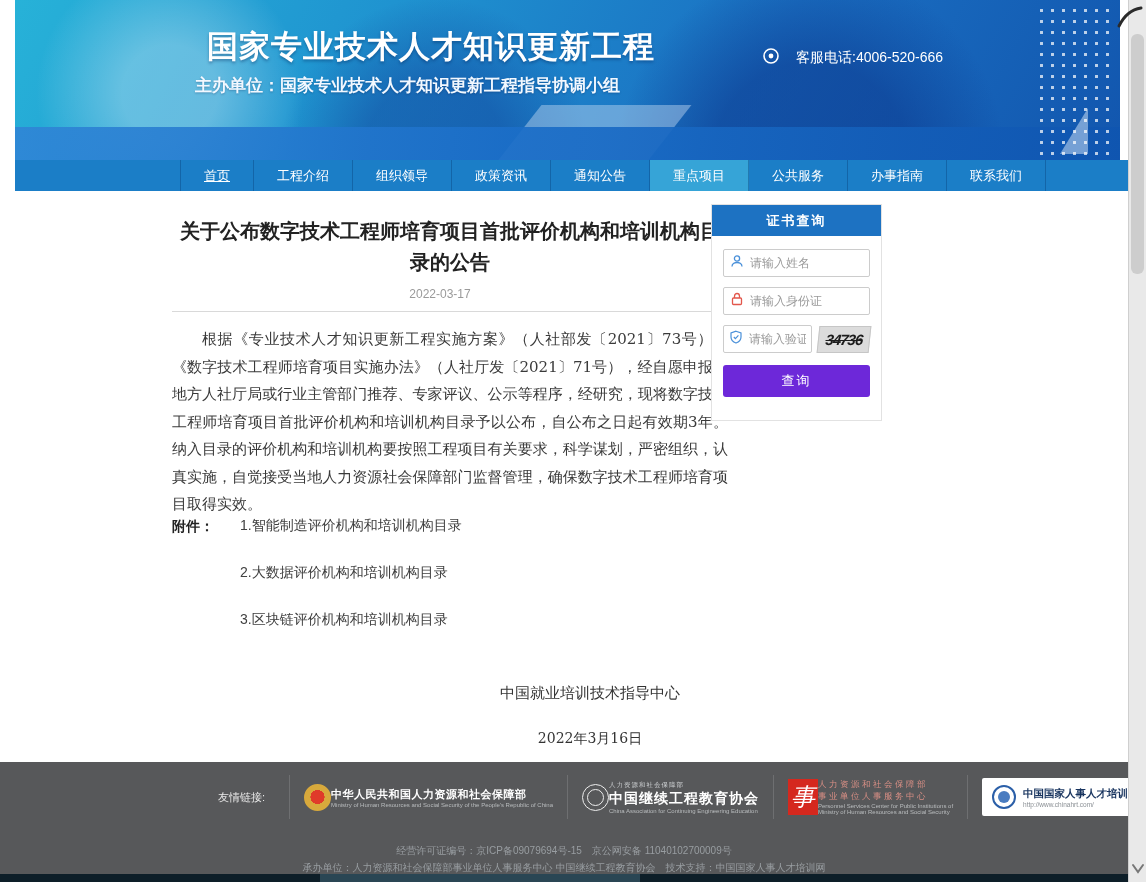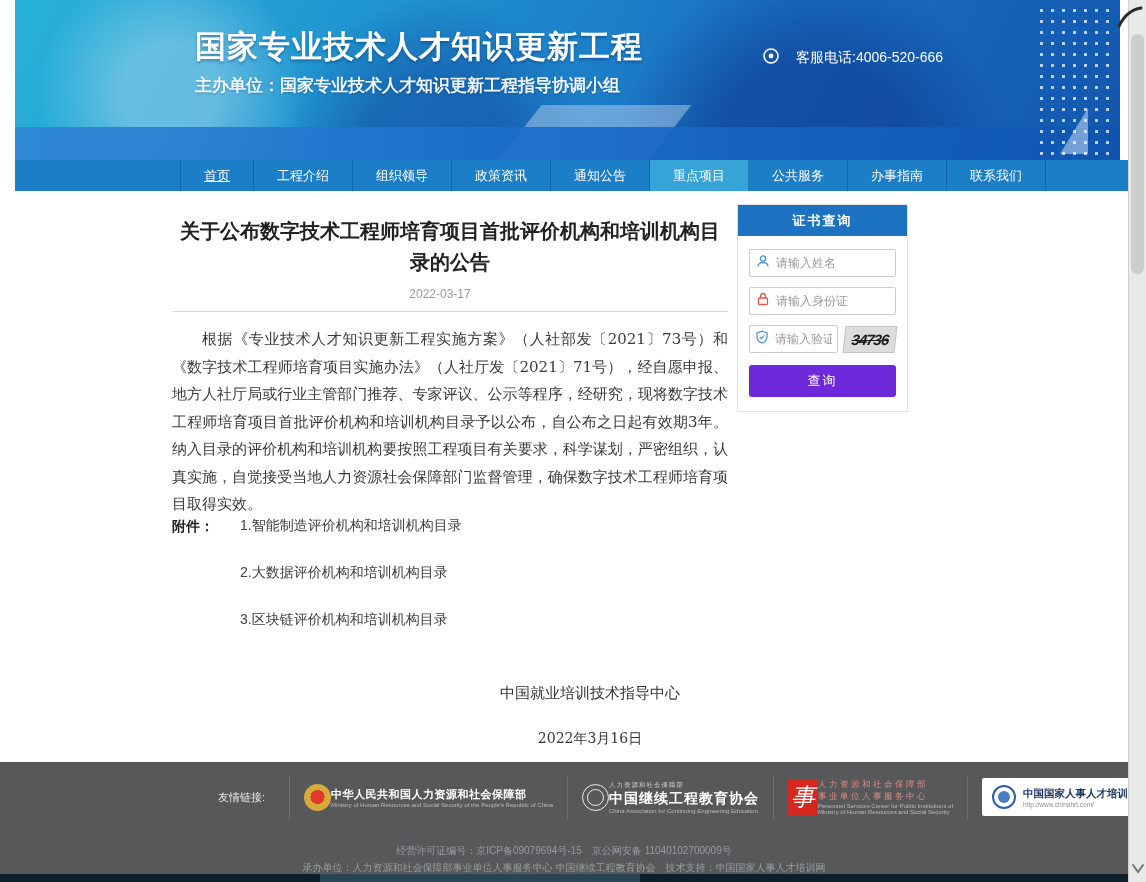--- a/index.html
+++ b/index.html
@@ -17,21 +17,21 @@
   }
   .banner-band { position:absolute; bottom:0; left:0; width:100%; height:33px;
     background:linear-gradient(95deg, #2f86d6 0%, #1b6ec8 45%, #0f55b0 100%); opacity:.92; }
   .banner-shape { position:absolute; bottom:0; left:505px; width:150px; height:55px;
     background:rgba(195,218,242,0.45); transform:skewX(-38deg); }
   .banner-shape2 { position:absolute; bottom:6px; left:1045px; width:0; height:0;
     border-left:28px solid transparent; border-bottom:46px solid rgba(200,220,242,0.55); }
   .banner-dots { position:absolute; top:5px; right:4px; width:80px; height:150px;
     background-image:radial-gradient(circle, rgba(255,255,255,0.85) 1.4px, rgba(255,255,255,0) 2px);
     background-size:11px 11px; opacity:.85; }
-  .banner-title { position:absolute; left:180px; top:26px; font-size:31px; font-weight:bold;
+  .banner-title { position:absolute; left:192px; top:26px; font-size:31px; font-weight:bold;
     color:#fff; letter-spacing:1px; text-shadow:0 2px 3px rgba(0,30,80,.35); }
   .banner-org { position:absolute; left:180px; top:74px; font-size:17px; font-weight:bold;
     color:#f2f8ff; text-shadow:0 1px 2px rgba(0,30,80,.3); }
   .banner-org-sub { position:absolute; left:234px; top:101px; font-size:12px;
     color:rgba(225,240,252,.85); }
   .hotline { position:absolute; left:747px; top:47px; display:flex; align-items:center;
     gap:16px; color:#fff; font-size:14px; }
 
   
   .nav { position:absolute; left:15px; top:160px; width:1113px; height:31px;
@@ -54,22 +54,22 @@
   .attachments { position:absolute; left:172px; top:518px; display:flex; }
   .att-label { width:68px; font-family:"DejaVu Serif","Liberation Serif",serif;
     font-weight:bold; font-size:14px; color:#222; }
   .att-item { font-size:14px; color:#404040; line-height:14px; margin-bottom:33px; cursor:pointer; }
   .signature { position:absolute; left:430px; top:684px; width:320px; text-align:center;
     font-family:"DejaVu Serif","Liberation Serif",serif; font-size:15px; color:#333; }
   .sign-date { position:absolute; left:430px; top:730px; width:320px; text-align:center;
     font-family:"DejaVu Serif","Liberation Serif",serif; font-size:14px; color:#333; }
 
   
-  .panel { position:absolute; left:737px; top:204px; width:171px; background:#fff;
-    border:1px solid #e2e2e2; padding-bottom:14px; }
+  .panel { position:absolute; left:711px; top:204px; width:171px; background:#fff;
+    border:1px solid #e2e2e2; padding-bottom:23px; }
   .panel-header { height:31px; background:#1d72c2; color:#fff; font-size:13px; font-weight:bold;
     display:flex; align-items:center; justify-content:center; letter-spacing:2px; }
   .panel-body { padding:13px 11px 0; }
   .input-row { display:flex; align-items:center; gap:6px; height:28px; border:1px solid #ccc;
     border-radius:2px; padding:0 6px; margin-bottom:10px; background:#fff; }
   .input-row svg { flex:0 0 auto; }
   .input-row input { border:none; outline:none; width:100%; font-size:12px; color:#0f172a;
     font-family:"Liberation Sans",sans-serif; }
   .input-row input::placeholder { color:#9a9a9a; }
   .captcha-line { display:flex; gap:6px; align-items:center; margin-bottom:12px; }

